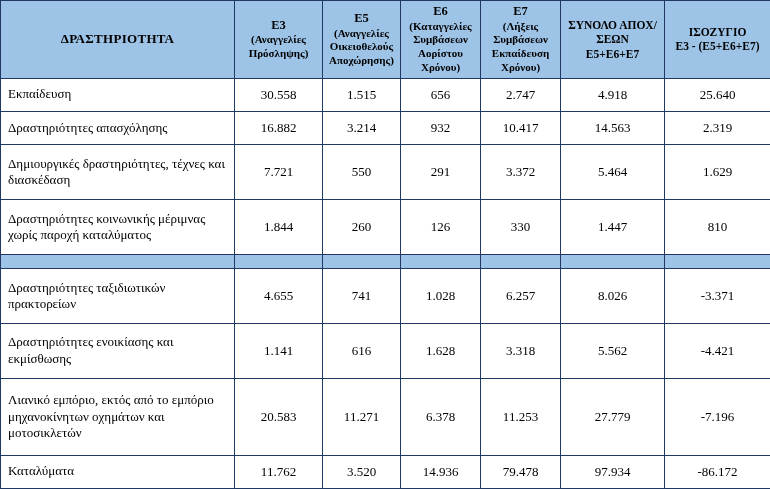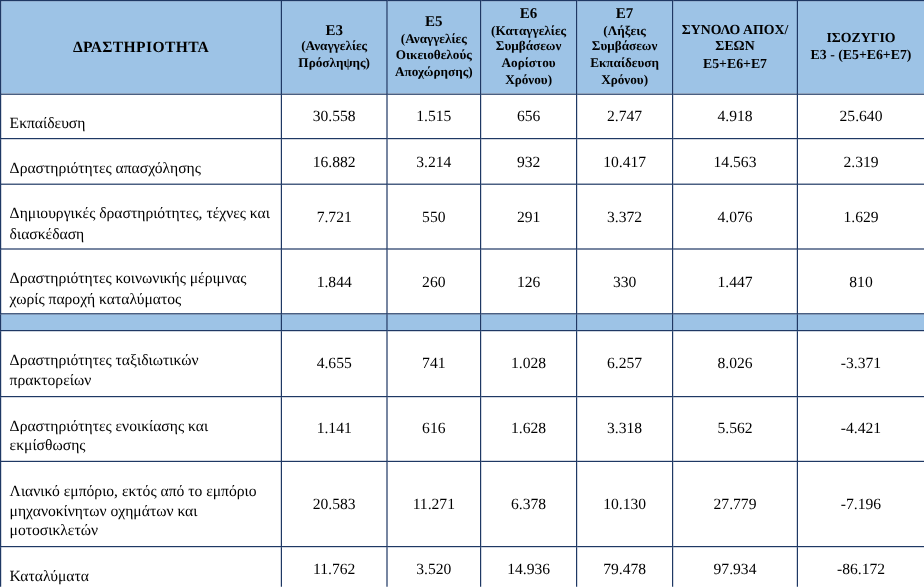--- a/index.html
+++ b/index.html
@@ -69,21 +69,21 @@
 
   
   tbody td {
     background: #ffffff;
     font-size: 13px;
     color: #000000;
   }
   tbody td.label {
     background: #ffffff;
     text-align: left;
-    padding: 16px 6px 4px 7px;
+    padding: 4px 6px 4px 7px;
     line-height: 1.28;
   }
   tbody td.num {
     text-align: center;
     font-size: 13px;
     padding: 4px 2px;
   }
   tr.spacer td {
     background: #9dc3e6;
     height: 13px;
@@ -155,21 +155,21 @@
           <td class="num">10.417</td>
           <td class="num">14.563</td>
           <td class="num">2.319</td>
         </tr>
         <tr>
           <td class="label">Δημιουργικές δραστηριότητες, τέχνες και διασκέδαση</td>
           <td class="num">7.721</td>
           <td class="num">550</td>
           <td class="num">291</td>
           <td class="num">3.372</td>
-          <td class="num">4.076</td>
+          <td class="num">5.464</td>
           <td class="num">1.629</td>
         </tr>
         <tr>
           <td class="label">Δραστηριότητες κοινωνικής μέριμνας χωρίς παροχή καταλύματος</td>
           <td class="num">1.844</td>
           <td class="num">260</td>
           <td class="num">126</td>
           <td class="num">330</td>
           <td class="num">1.447</td>
           <td class="num">810</td>
@@ -199,21 +199,21 @@
           <td class="num">1.628</td>
           <td class="num">3.318</td>
           <td class="num">5.562</td>
           <td class="num">-4.421</td>
         </tr>
         <tr>
           <td class="label">Λιανικό εμπόριο, εκτός από το εμπόριο μηχανοκίνητων οχημάτων και μοτοσικλετών</td>
           <td class="num">20.583</td>
           <td class="num">11.271</td>
           <td class="num">6.378</td>
-          <td class="num">10.130</td>
+          <td class="num">11.253</td>
           <td class="num">27.779</td>
           <td class="num">-7.196</td>
         </tr>
         <tr>
           <td class="label">Καταλύματα</td>
           <td class="num">11.762</td>
           <td class="num">3.520</td>
           <td class="num">14.936</td>
           <td class="num">79.478</td>
           <td class="num">97.934</td>

